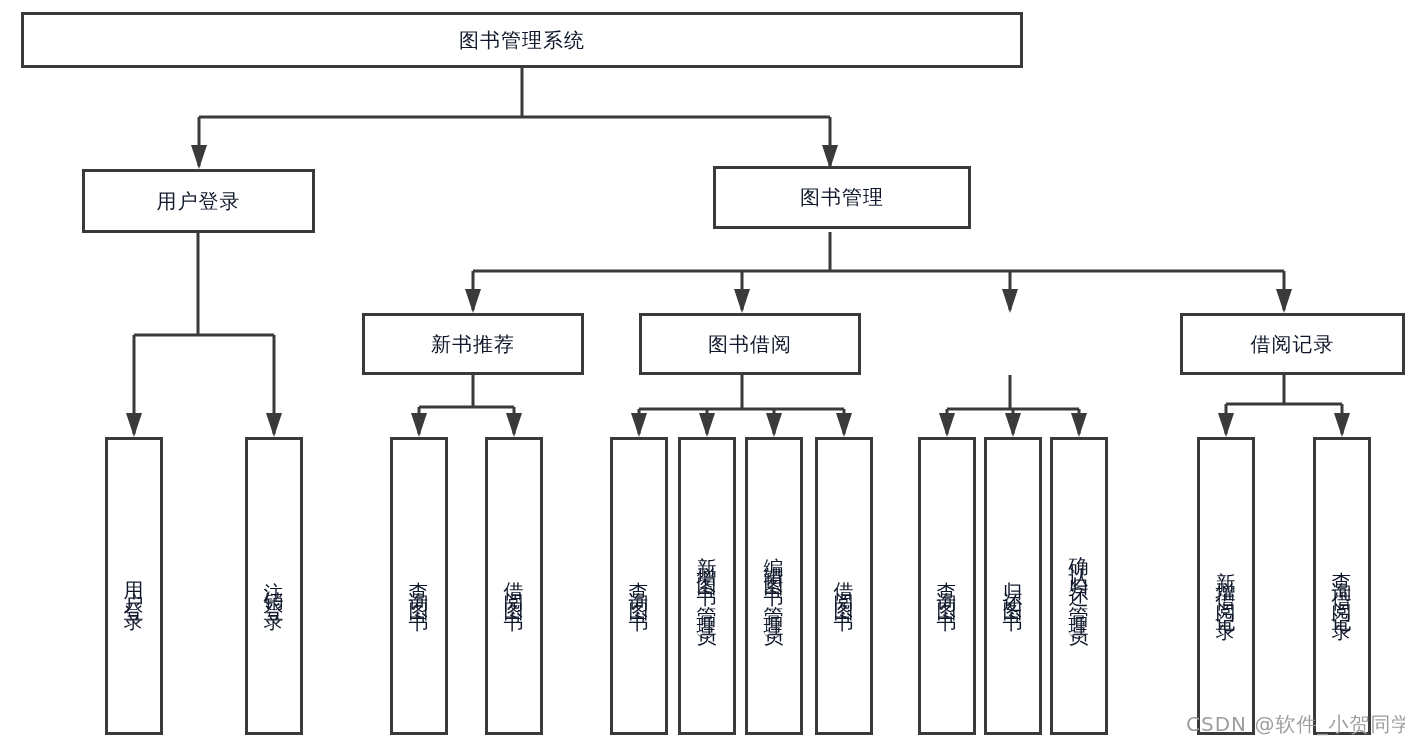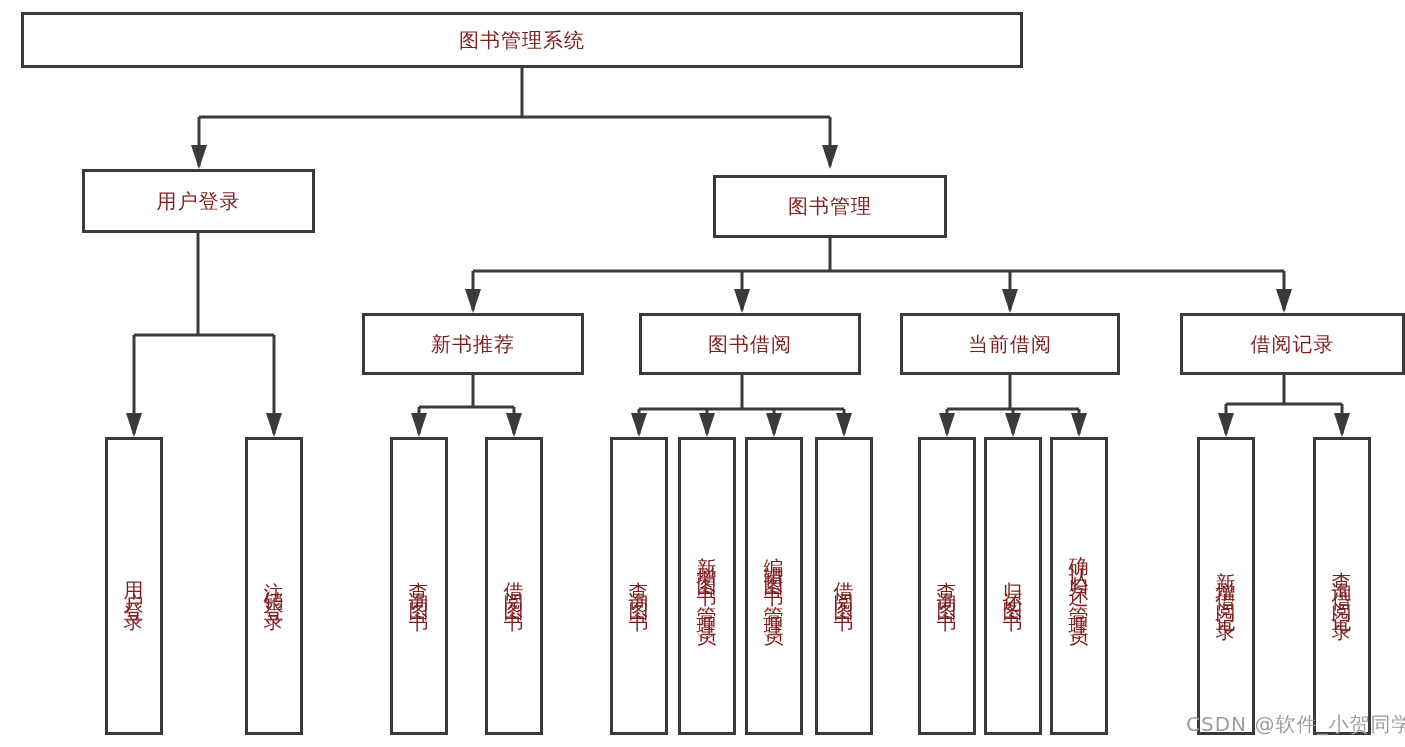--- a/index.html
+++ b/index.html
@@ -25,21 +25,21 @@
     position: absolute;
     box-sizing: border-box;
     background: #ffffff;
     border: 3px solid #3a3a3a;
     display: flex;
     align-items: center;
     justify-content: center;
     z-index: 1;
   }
   .node .label {
-    color: #7f1d1d;
+    color: #0f172a;
     font-size: 20px;
     letter-spacing: 1px;
     white-space: nowrap;
     text-align: center;
   }
   .node.vertical .label {
     writing-mode: vertical-rl;
     text-orientation: mixed;
     letter-spacing: 10px;
     white-space: normal;
@@ -101,32 +101,29 @@
     </g>
   </svg>
 
   <div class="node" style="left:21px; top:12px; width:1002px; height:56px;">
     <span class="label">图书管理系统</span>
   </div>
 
   <div class="node" style="left:82px; top:169px; width:233px; height:64px;">
     <span class="label">用户登录</span>
   </div>
-  <div class="node" style="left:713px; top:175px; width:234px; height:63px;">
+  <div class="node" style="left:713px; top:166px; width:258px; height:63px;">
     <span class="label">图书管理</span>
   </div>
 
   <div class="node" style="left:362px; top:313px; width:222px; height:62px;font-family:Liberation Serif, serif;">
     <span class="label">新书推荐</span>
   </div>
   <div class="node" style="left:631px; top:313px; width:222px; height:62px;margin-left:8px;">
     <span class="label">图书借阅</span>
-  </div>
-  <div class="node" style="left:900px; top:313px; width:220px; height:62px;">
-    <span class="label">当前借阅</span>
   </div>
   <div class="node" style="left:1172px; top:313px; width:225px; height:62px;margin-left:8px;">
     <span class="label">借阅记录</span>
   </div>
 
   <div class="node vertical" style="left:105px; top:437px; width:58px; height:298px;">
     <span class="label">用户登录</span>
   </div>
   <div class="node vertical" style="left:245px; top:437px; width:58px; height:298px;">
     <span class="label">注销登录</span>

